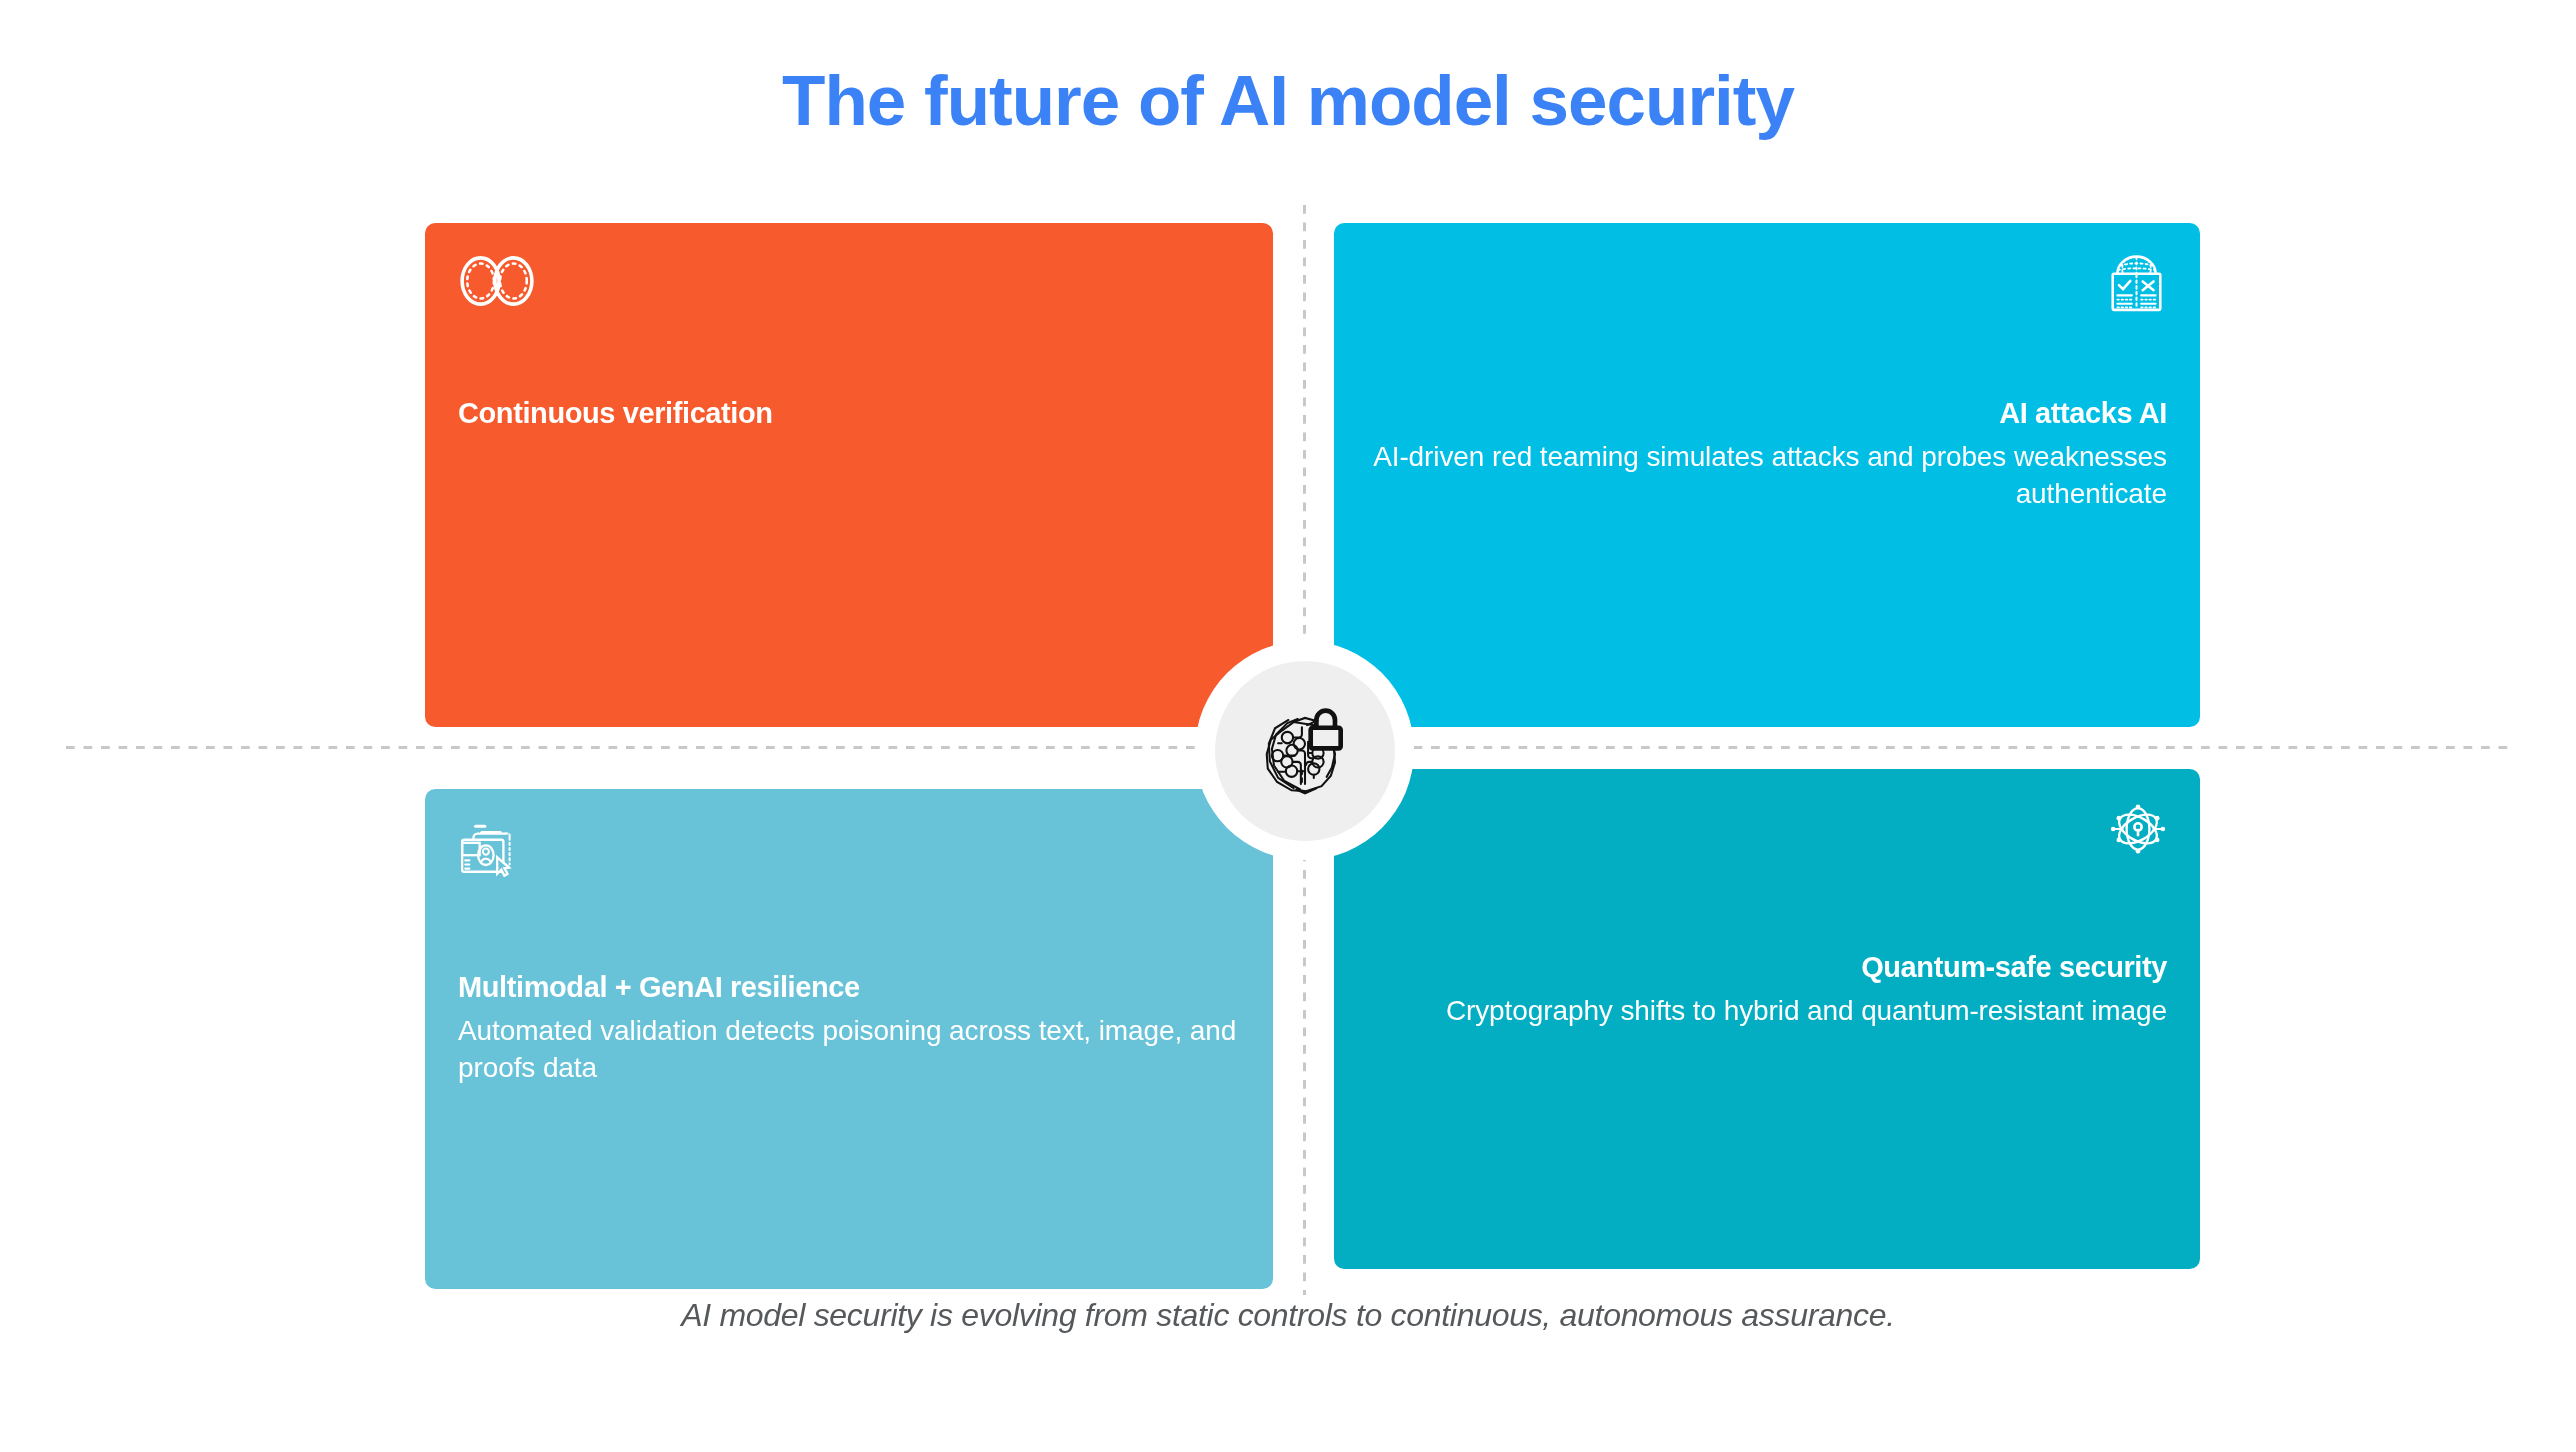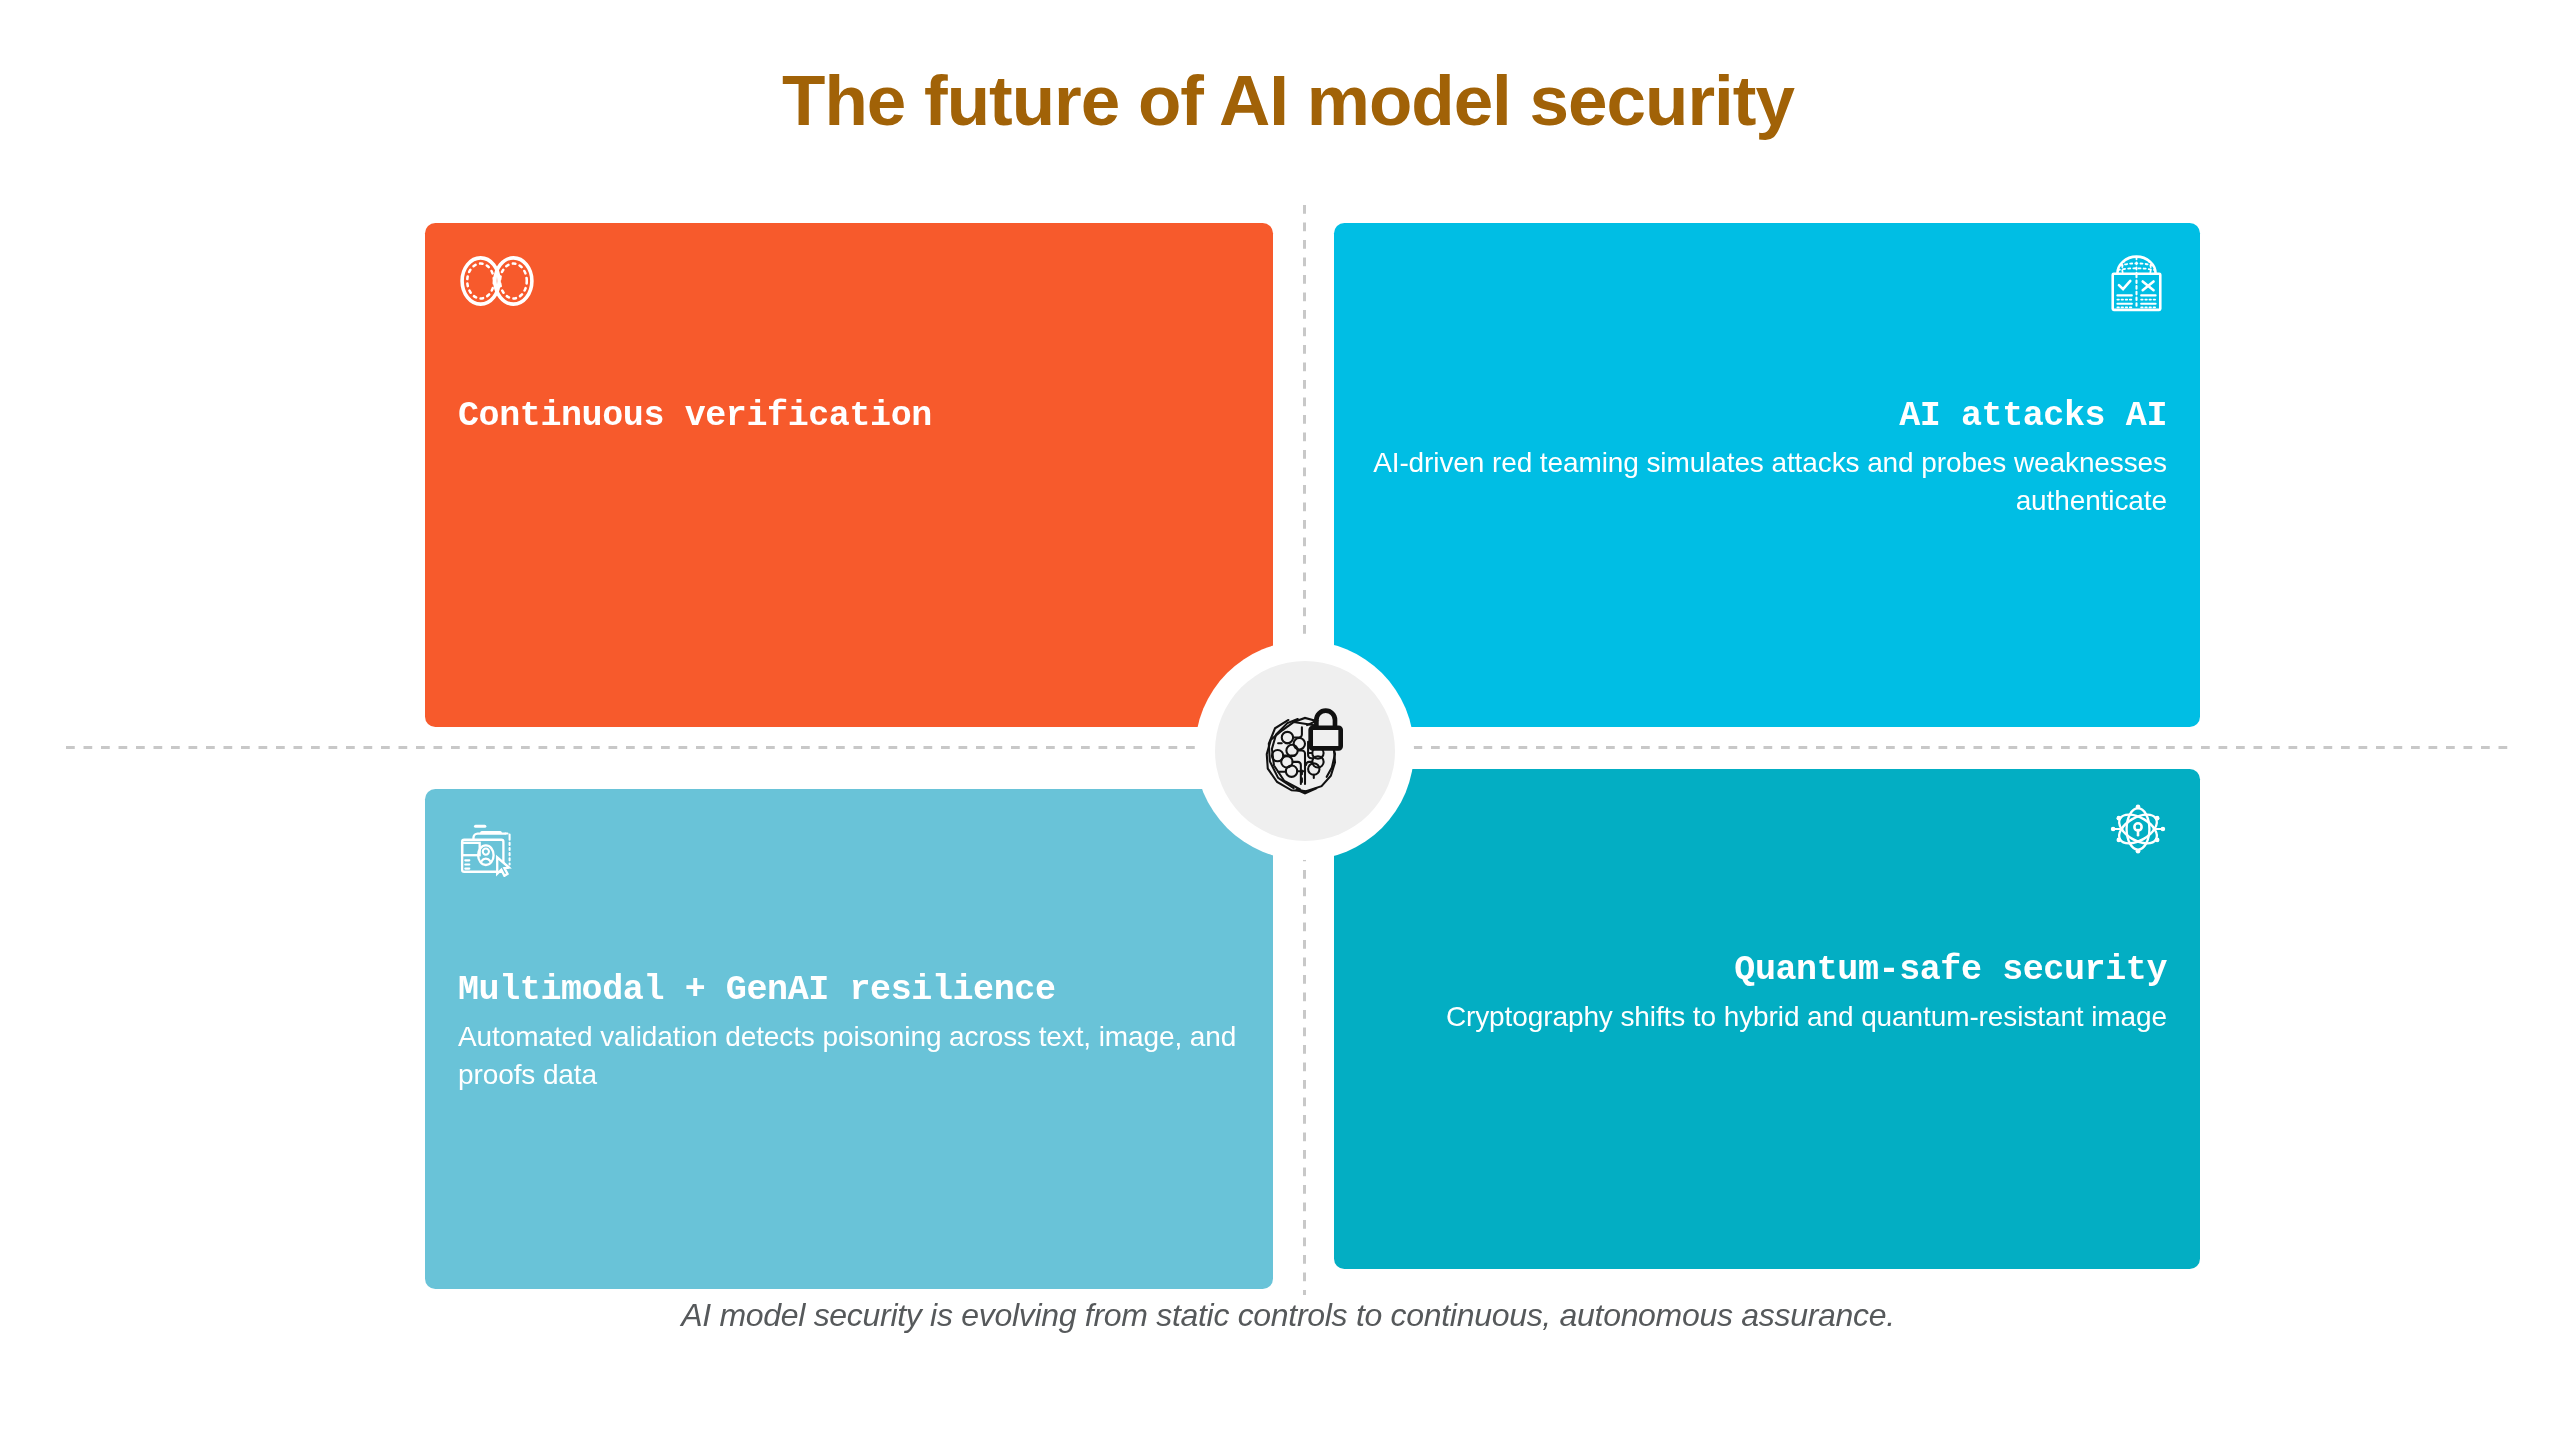--- a/index.html
+++ b/index.html
@@ -62,25 +62,24 @@
   #card-ai-testing-ai         { background:#00BEE4; }
   #card-multimodal-resilience { background:#69C3D8; }
   #card-quantum-safe-security { background:#03AEC3; }
 
   .card-icon{ height:56px; margin-bottom:0; }
   .card.left  .card-icon{ align-self:flex-start; }
   .card.right .card-icon{ align-self:flex-end; }
   .card-icon svg{ display:block; }
 
   .card-heading{
-    font-size:35px;
+    font-size:29px;
     font-weight:bold;
     letter-spacing:-0.4px;
     line-height:1.12;
-    font-family:Liberation Mono, monospace;
   }
   .card-body{
     font-size:28px;
     font-weight:400;
     line-height:1.34;
     letter-spacing:-0.1px;
   }
 
   
   .card.top .card-heading{ margin-top:87px; }
@@ -116,21 +115,21 @@
     text-align:center;
     font-size:32px;
     font-style:italic;
     color:#56595b;
     letter-spacing:-0.3px;
   }
 </style>
 </head>
 <body>
 
-<div id="page-title" style="color: #a16207;">The future of AI model security</div>
+<div id="page-title" style="color: #3b82f6;">The future of AI model security</div>
 
 <div id="divider-horizontal"></div>
 <div id="divider-vertical"></div>
 
 <div class="card left top" id="card-continuous-verification" style="background: rgb(247, 90, 44); color: rgb(255, 255, 255);">
   <div class="card-icon">
     <svg width="78" height="54" viewBox="0 0 152 104" fill="none" stroke="#ffffff" stroke-width="7" stroke-linecap="round">
       <path d="M75 52 A 36 46 0 1 1 75 52 A 36 46 0 1 0 75 52" stroke="none"></path>
       <path d="M76 18 A 34 34 0 1 0 76 86 A 34 44 0 1 0 76 18" stroke="none"></path>
       <ellipse cx="44" cy="52" rx="36" ry="45" stroke="#ffffff" stroke-width="7"></ellipse>

